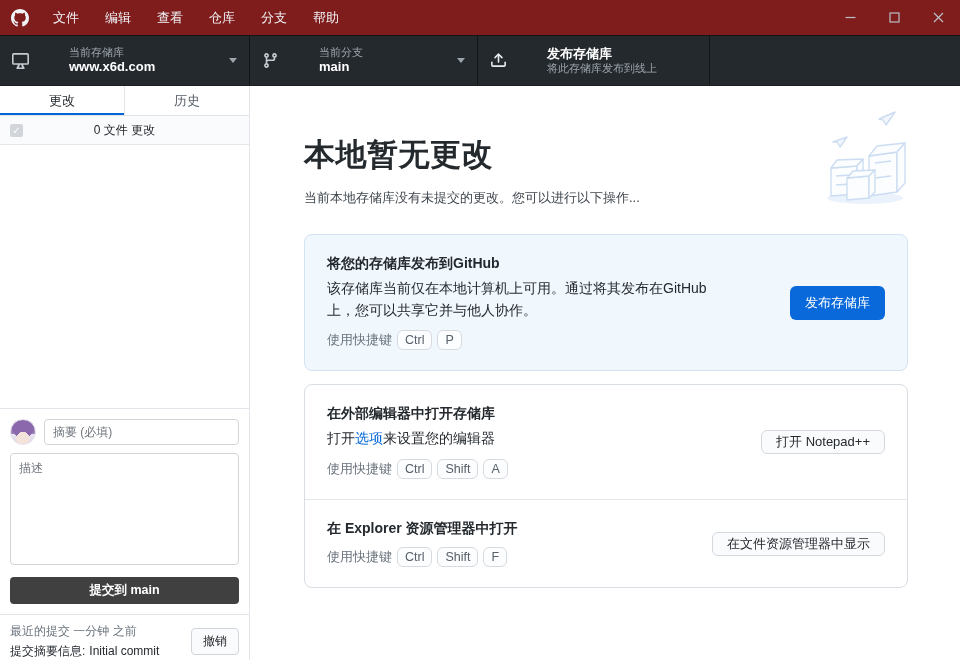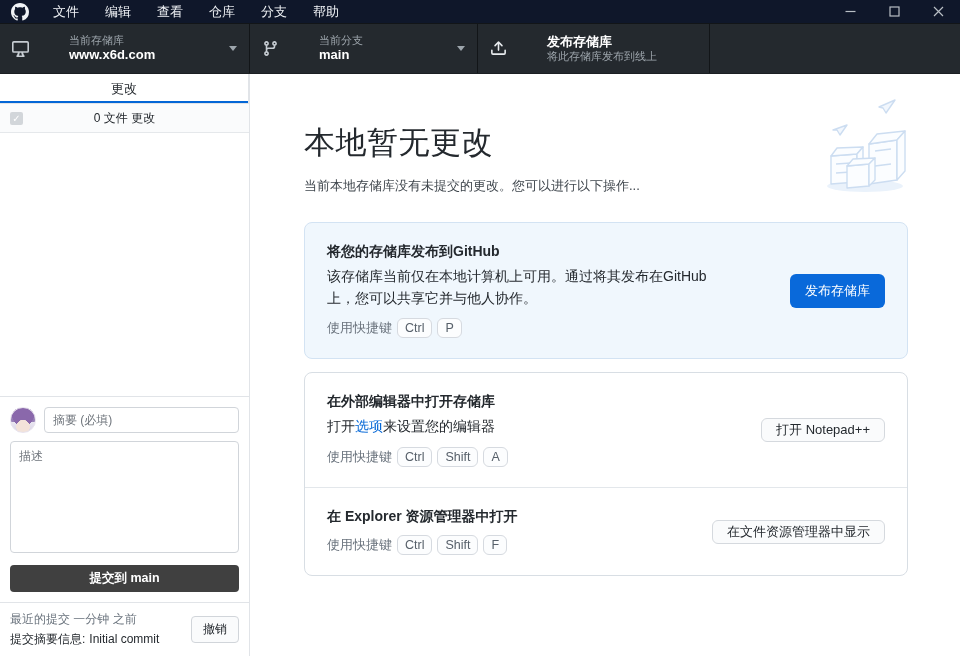--- a/index.html
+++ b/index.html
@@ -4,21 +4,21 @@
 <style>
   * { box-sizing: border-box; }
   html,body { margin:0; padding:0; }
   body {
     width:960px; height:660px; overflow:hidden;
     font-family:"Liberation Sans","DejaVu Sans",sans-serif;
     background:#ffffff; color:#24292e;
   }
   
   .titlebar {
-    height:24px; background:#0f172a; display:flex; align-items:center;
+    height:36px; background:#7f1d1d; display:flex; align-items:center;
     border-bottom:1px solid #121518; color:#f0f3f6; font-size:13px;
     -webkit-user-select:none; user-select:none;
   }
   .titlebar .logo { width:40px; display:flex; justify-content:center; align-items:center; }
   .menu-item { padding:0 13px; height:28px; line-height:28px; cursor:default; }
   .tb-spacer { flex:1; }
   .win-btn { width:44px; height:28px; display:flex; align-items:center; justify-content:center; }
   .win-btn svg { stroke:#b9bfc5; }
   
   .toolbar {
@@ -101,21 +101,21 @@
   }
   .recent-line1 { color:#6a737d; margin-bottom:3px; }
   .recent-line2 { color:#24292e; }
   .recent-line2 .val { margin-left:4px; }
   .undo-btn {
     padding:4px 11px; font-size:12px; font-family:inherit; border:1px solid #d1d5da;
     border-radius:4px; background:#fafbfc; color:#24292e; cursor:pointer;
   }
   
   .main { flex:1; background:#fff; padding:48px 52px 0 54px; position:relative; }
-  .blankslate-title { font-size:31px; font-weight:400; color:#24292e; margin:0; letter-spacing:0.5px; }
+  .blankslate-title { font-size:31px; font-weight:700; color:#24292e; margin:0; letter-spacing:0.5px; }
   .blankslate-sub { font-size:13px; color:#3f464d; margin-top:13px; }
   .illustration { position:absolute; top:20px; right:48px; }
   .card {
     margin-top:27px; background:#f0f7fd; border:1px solid #d3e3f3; border-radius:8px;
     padding:20px 22px; display:flex; align-items:center;gap:48px;
   }
   .card-text { flex:1; padding-right:18px; min-width:0; }
   .card-title { font-size:14px; font-weight:700; color:#24292e; }
   .card-body { font-size:14px; color:#24292e; line-height:1.55; margin-top:5px; max-width:470px; }
   .card-body a { color:#0366d6; text-decoration:none; }
@@ -207,20 +207,21 @@
       <span class="tb-sub">将此存储库发布到线上</span>
     </span>
   </div>
 </div>
 
 <div class="app-body">
 
   <div class="sidebar">
     <div class="tabs">
       <div class="tab active">更改</div>
+      <div class="tab">历史</div>
     </div>
     <div class="files-row">
       <span class="files-check">
           <span>✓</span>
         </span>
       <span>0 文件 更改</span>
     </div>
     <div class="changes-empty"></div>
 
     <div class="commit-form">

